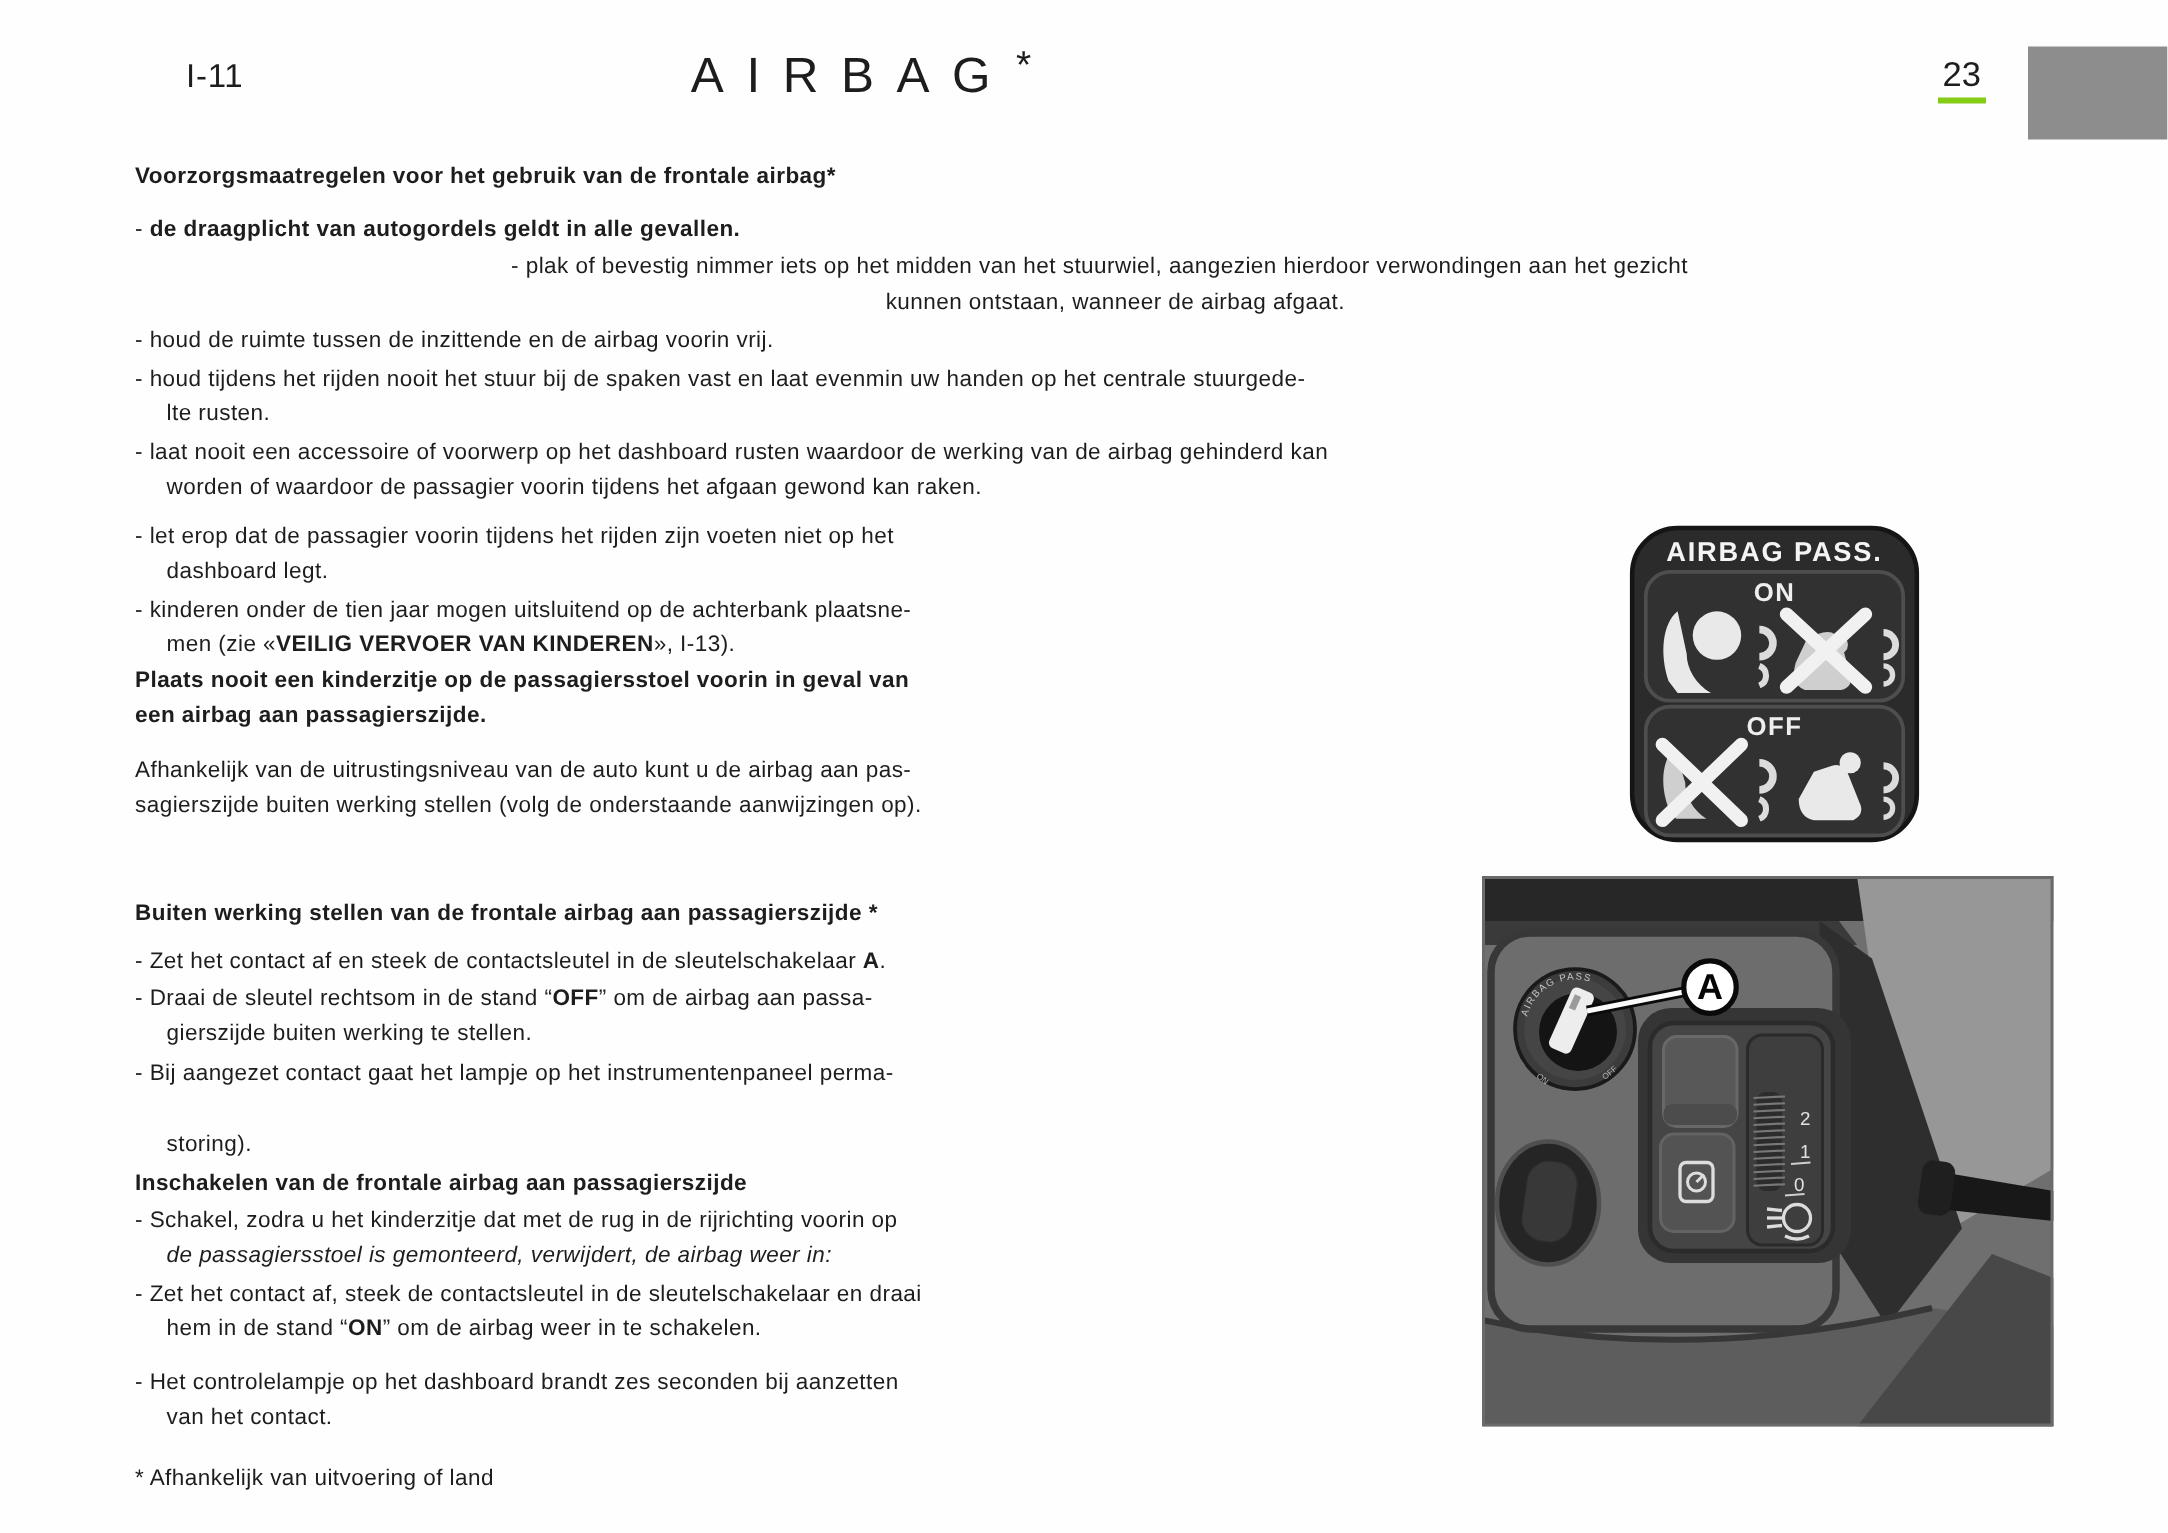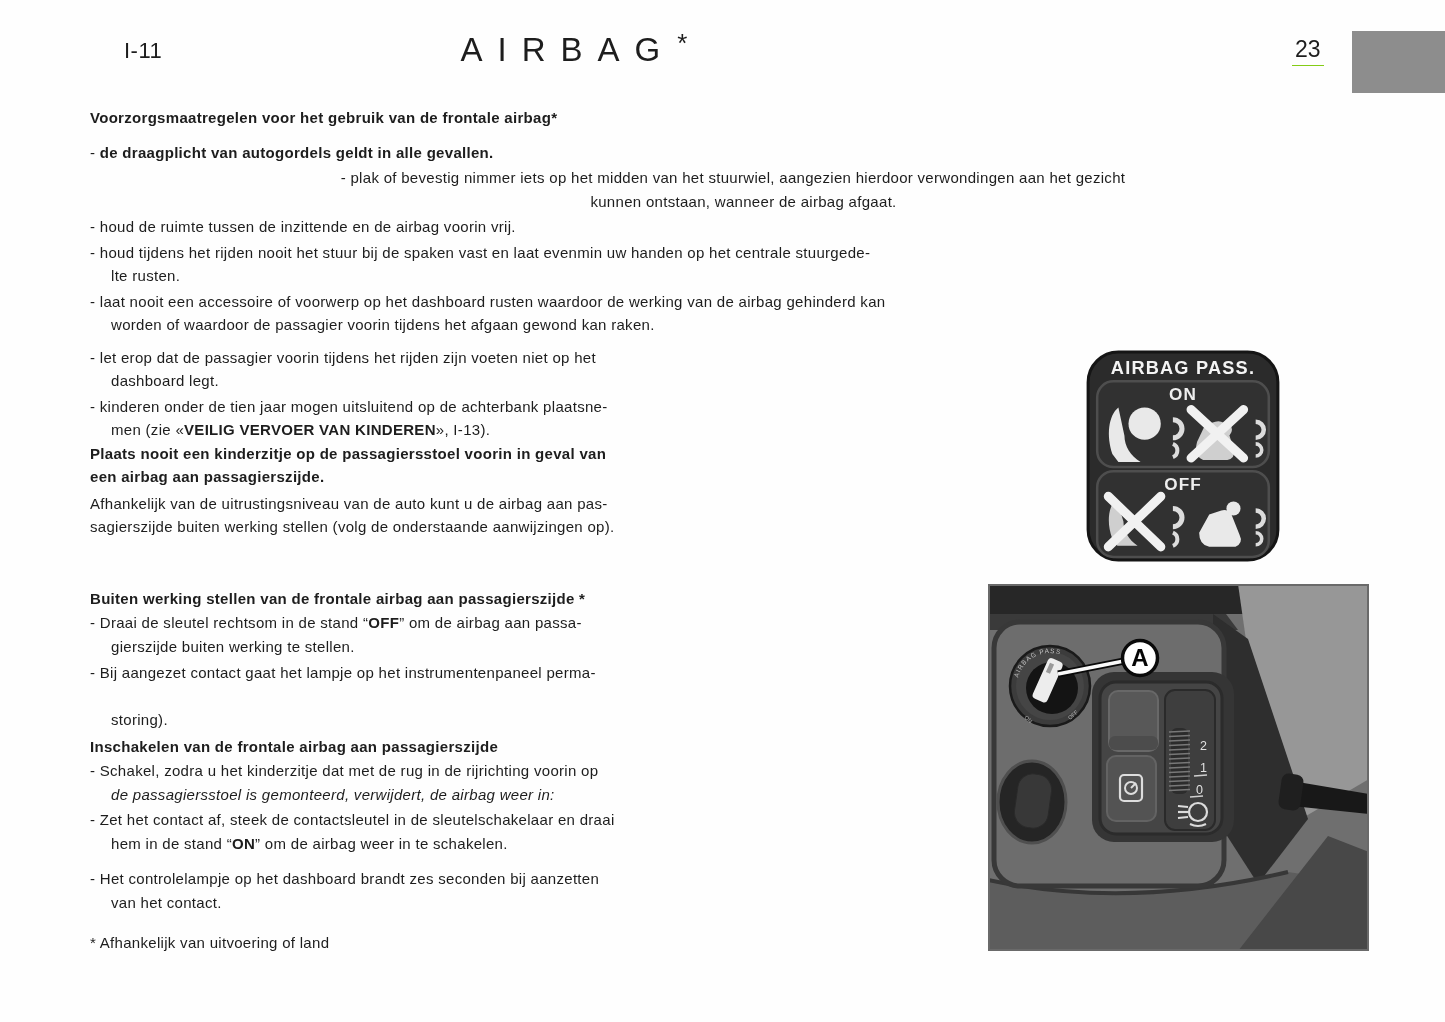--- a/index.html
+++ b/index.html
@@ -7,21 +7,21 @@
     width:1445px;height:1022px;position:relative;overflow:hidden;
     background:#fefefe;color:#1d1d1d;
     font-family:"Liberation Sans",sans-serif;
   }
   
   .hdr-ref{position:absolute;left:124px;top:38px;font-size:22px;letter-spacing:.5px;}
   .hdr-title-wrap{position:absolute;left:0;top:28px;width:1148px;text-align:center;}
   .title-main{font-size:33px;letter-spacing:15px;}
   .title-ast{font-size:26px;vertical-align:9px;letter-spacing:0;margin-left:2px;}
   .page-num{position:absolute;left:1292px;top:36px;font-size:23px;
-    border-bottom:1px solid #84cc16;padding:0 3px 2px;}
+    border-bottom:4px solid #84cc16;padding:0 3px 2px;}
   .corner-tab{position:absolute;left:1352px;top:31px;width:93px;height:62px;background:#8d8d8d;}
   
   .textcol{position:absolute;left:90px;top:106px;width:1286px;
     font-size:15px;line-height:23.5px;letter-spacing:.3px;}
   .blk{margin:0;}
   .blk.h{font-weight:bold;}
   .blk.bullet{padding-left:21px;text-indent:-21px;}
   .blk.narrow{width:846px;}
   .b{font-weight:bold;}
   .i{font-style:italic;}
@@ -48,22 +48,23 @@
 <div class="textcol">
     <div class="blk h"><span class="b">Voorzorgsmaatregelen voor het gebruik van de frontale airbag*</span></div>
     <div class="blk p bullet" style="margin-top: 11px;"><span>- </span><span class="b">de draagplicht van autogordels geldt in alle gevallen.</span></div>
     <div class="blk p bullet" style="margin-top: 2px; text-align: center;"><span>- plak of bevestig nimmer iets op het midden van het stuurwiel, aangezien hierdoor verwondingen aan het gezicht</span><br><span>kunnen ontstaan, wanneer de airbag afgaat.</span></div>
     <div class="blk p bullet" style="margin-top: 2px;"><span>- houd de ruimte tussen de inzittende en de airbag voorin vrij.</span></div>
     <div class="blk p bullet" style="margin-top: 2px;"><span>- houd tijdens het rijden nooit het stuur bij de spaken vast en laat evenmin uw handen op het centrale stuurgede-</span><br><span>lte rusten.</span></div>
     <div class="blk p bullet" style="margin-top: 2px;"><span>- laat nooit een accessoire of voorwerp op het dashboard rusten waardoor de werking van de airbag gehinderd kan</span><br><span>worden of waardoor de passagier voorin tijdens het afgaan gewond kan raken.</span></div>
     <div class="blk p bullet narrow" style="margin-top: 9px;"><span>- let erop dat de passagier voorin tijdens het rijden zijn voeten niet op het</span><br><span>dashboard legt.</span></div>
     <div class="blk p bullet narrow" style="margin-top: 2px;"><span>- kinderen onder de tien jaar mogen uitsluitend op de achterbank plaatsne-</span><br><span>men (zie «</span><span class="b">VEILIG VERVOER VAN KINDEREN</span><span>», I-13).</span></div>
     <div class="blk p narrow"><span class="b">Plaats nooit een kinderzitje op de passagiersstoel voorin in geval van</span><br><span class="b">een airbag aan passagierszijde.</span></div>
-    <div class="blk p narrow" style="margin-top: 3px;"><span>Afhankelijk van de uitrustingsniveau van de auto kunt u de airbag aan pas-</span><br><span>sagierszijde buiten werking stellen (volg de onderstaande aanwijzingen op).</span></div>
+    <div class="blk p narrow" style="margin-top: 13px;"><span>Afhankelijk van de uitrustingsniveau van de auto kunt u de airbag aan pas-</span><br><span>sagierszijde buiten werking stellen (volg de onderstaande aanwijzingen op).</span></div>
     <div class="blk h narrow" style="margin-top: 48px;"><span class="b">Buiten werking stellen van de frontale airbag aan passagierszijde *</span></div>
+    <div class="blk p bullet narrow" style="margin-top: 9px;"><span>- Zet het contact af en steek de contactsleutel in de sleutelschakelaar </span><span class="b">A</span><span>.</span></div>
     <div class="blk p bullet narrow" style="margin-top: 1px;"><span>- Draai de sleutel rechtsom in de stand “</span><span class="b">OFF</span><span>” om de airbag aan passa-</span><br><span>gierszijde buiten werking te stellen.</span></div>
     <div class="blk p bullet narrow" style="margin-top: 3px;"><span>- Bij aangezet contact gaat het lampje op het instrumentenpaneel perma-</span><br><br><span>storing).</span></div>
     <div class="blk h narrow" style="margin-top: 3px;"><span class="b">Inschakelen van de frontale airbag aan passagierszijde</span></div>
     <div class="blk p bullet narrow" style="margin-top: 1px;"><span>- Schakel, zodra u het kinderzitje dat met de rug in de rijrichting voorin op</span><br><span class="i">de passagiersstoel is gemonteerd, verwijdert, de airbag weer in:</span></div>
     <div class="blk p bullet narrow" style="margin-top: 2px;"><span>- Zet het contact af, steek de contactsleutel in de sleutelschakelaar en draai</span><br><span>hem in de stand “</span><span class="b">ON</span><span>” om de airbag weer in te schakelen.</span></div>
     <div class="blk p bullet narrow" style="margin-top: 12px;"><span>- Het controlelampje op het dashboard brandt zes seconden bij aanzetten</span><br><span>van het contact.</span></div>
     <div class="blk p narrow" style="margin-top: 17px;"><span>* Afhankelijk van uitvoering of land</span></div>
   </div>
 
 <svg class="switch-art" viewBox="0 0 192 212">

